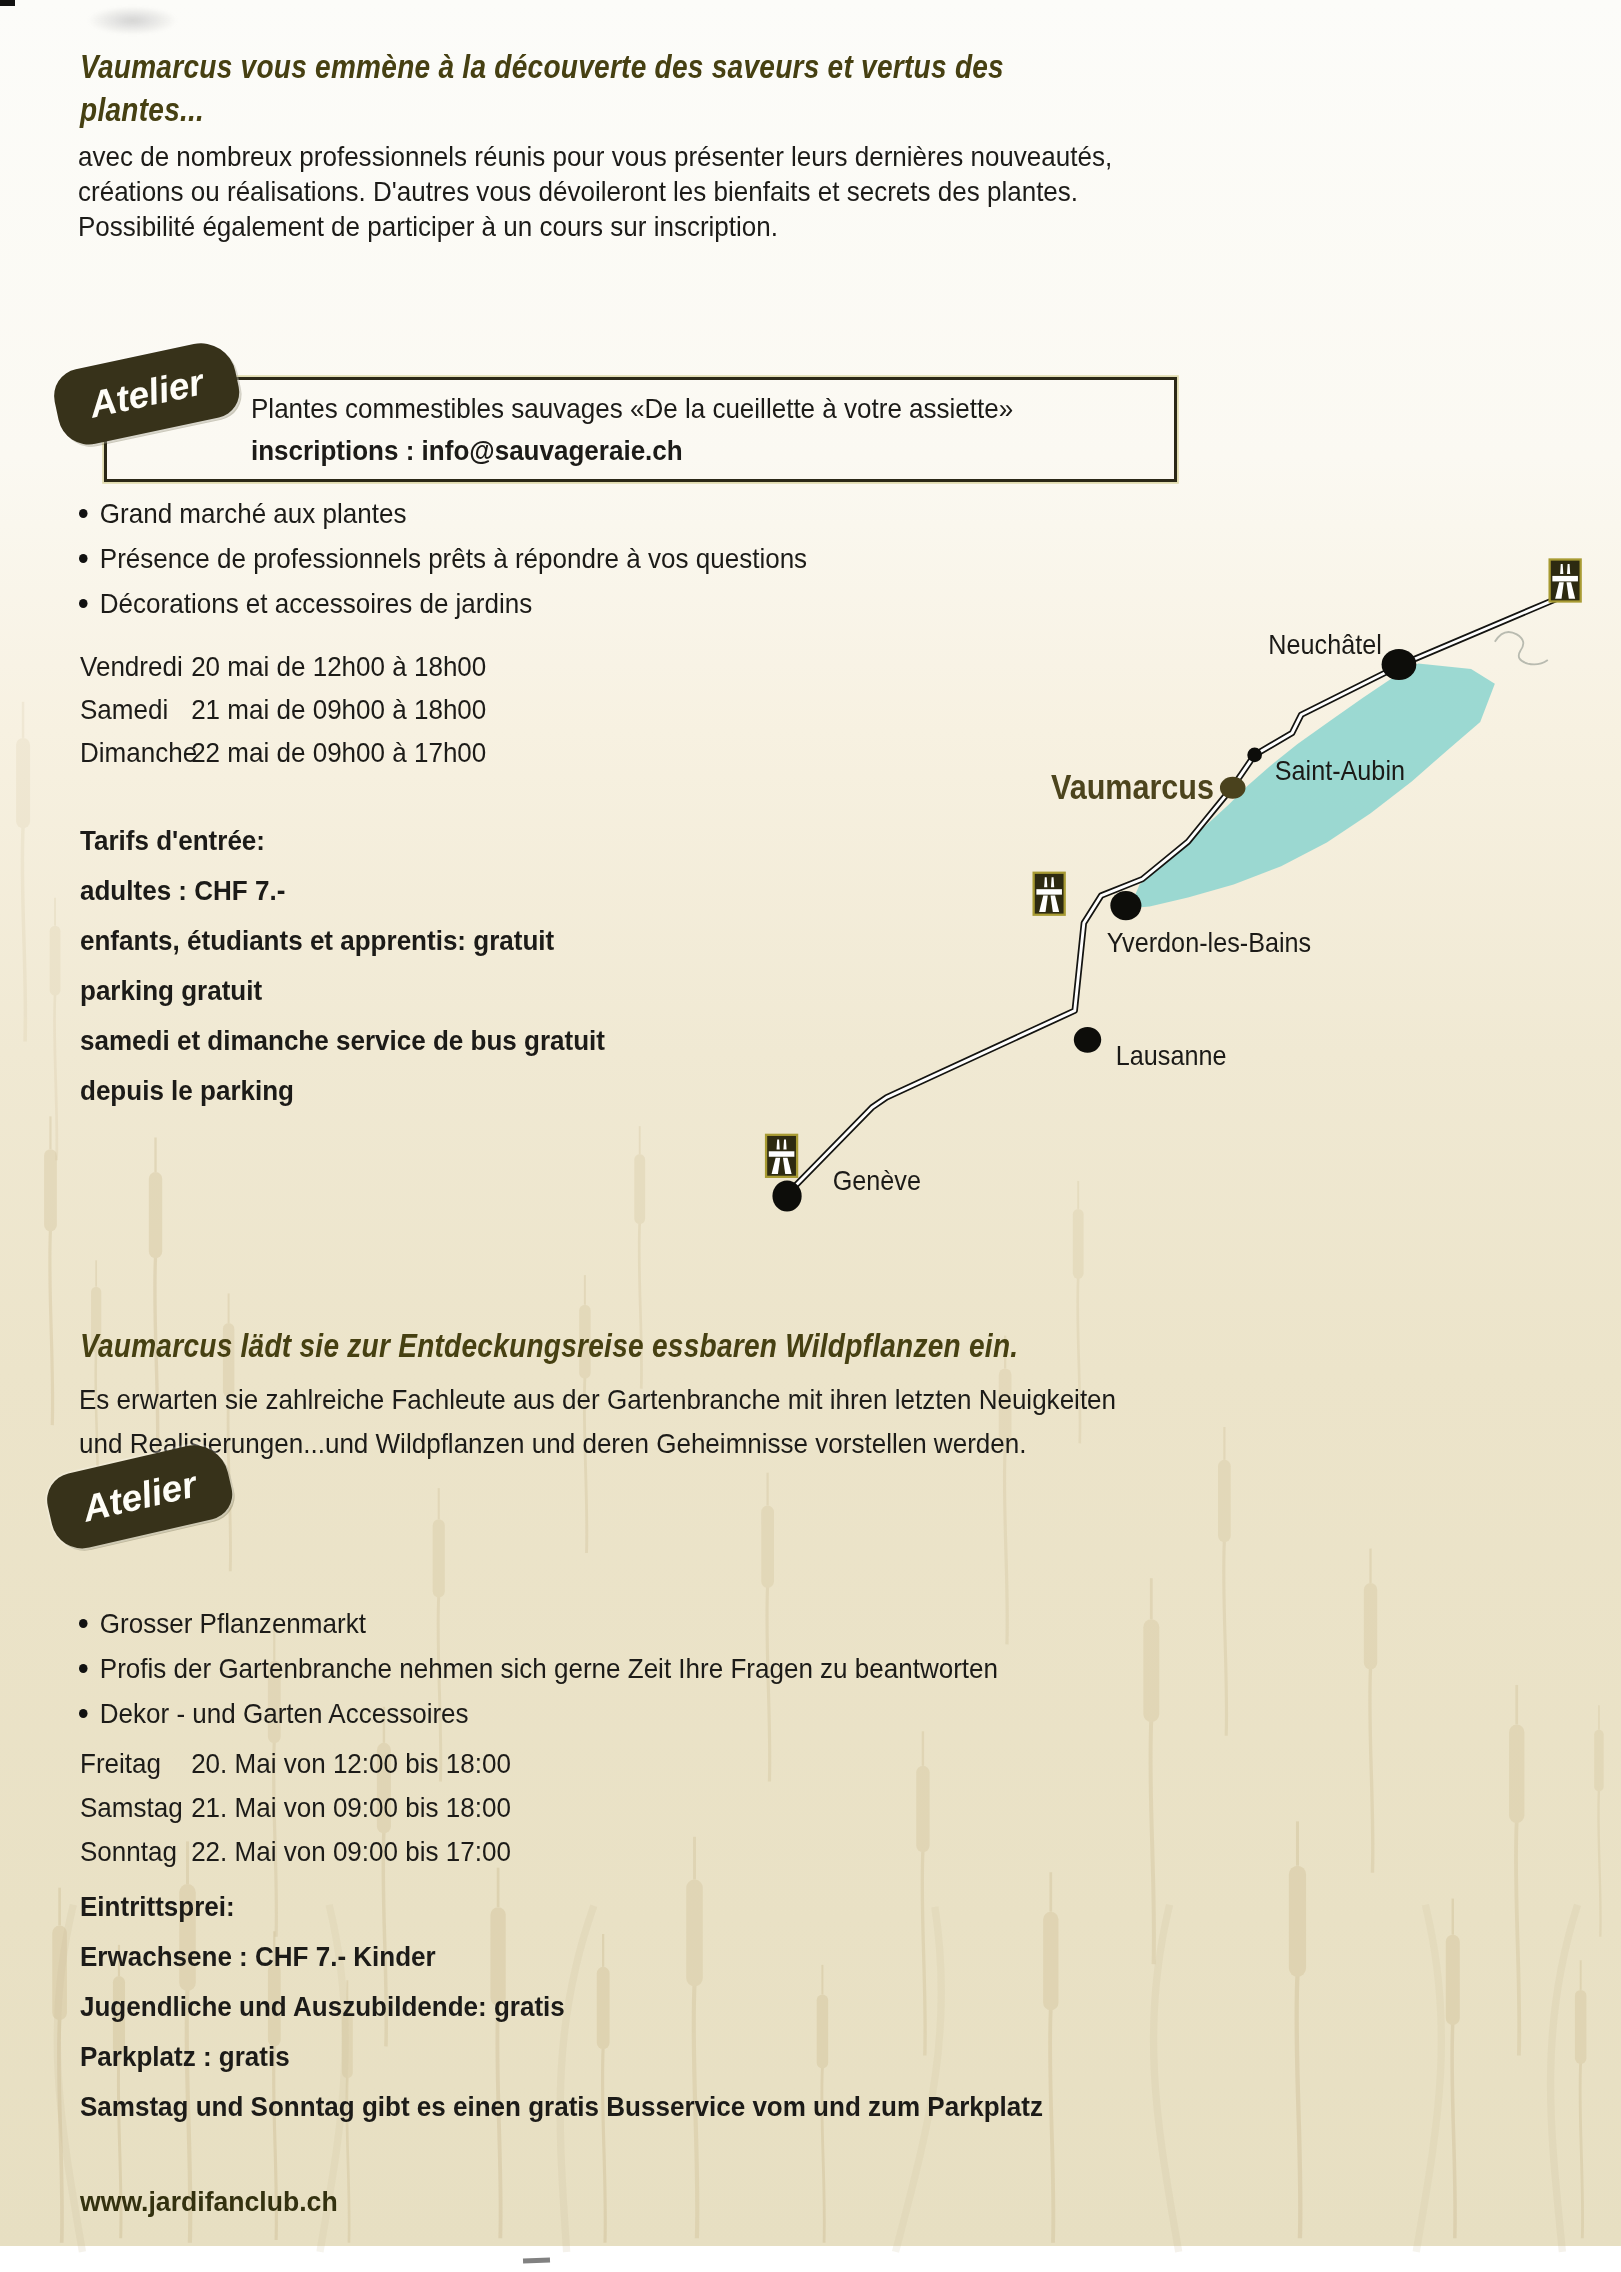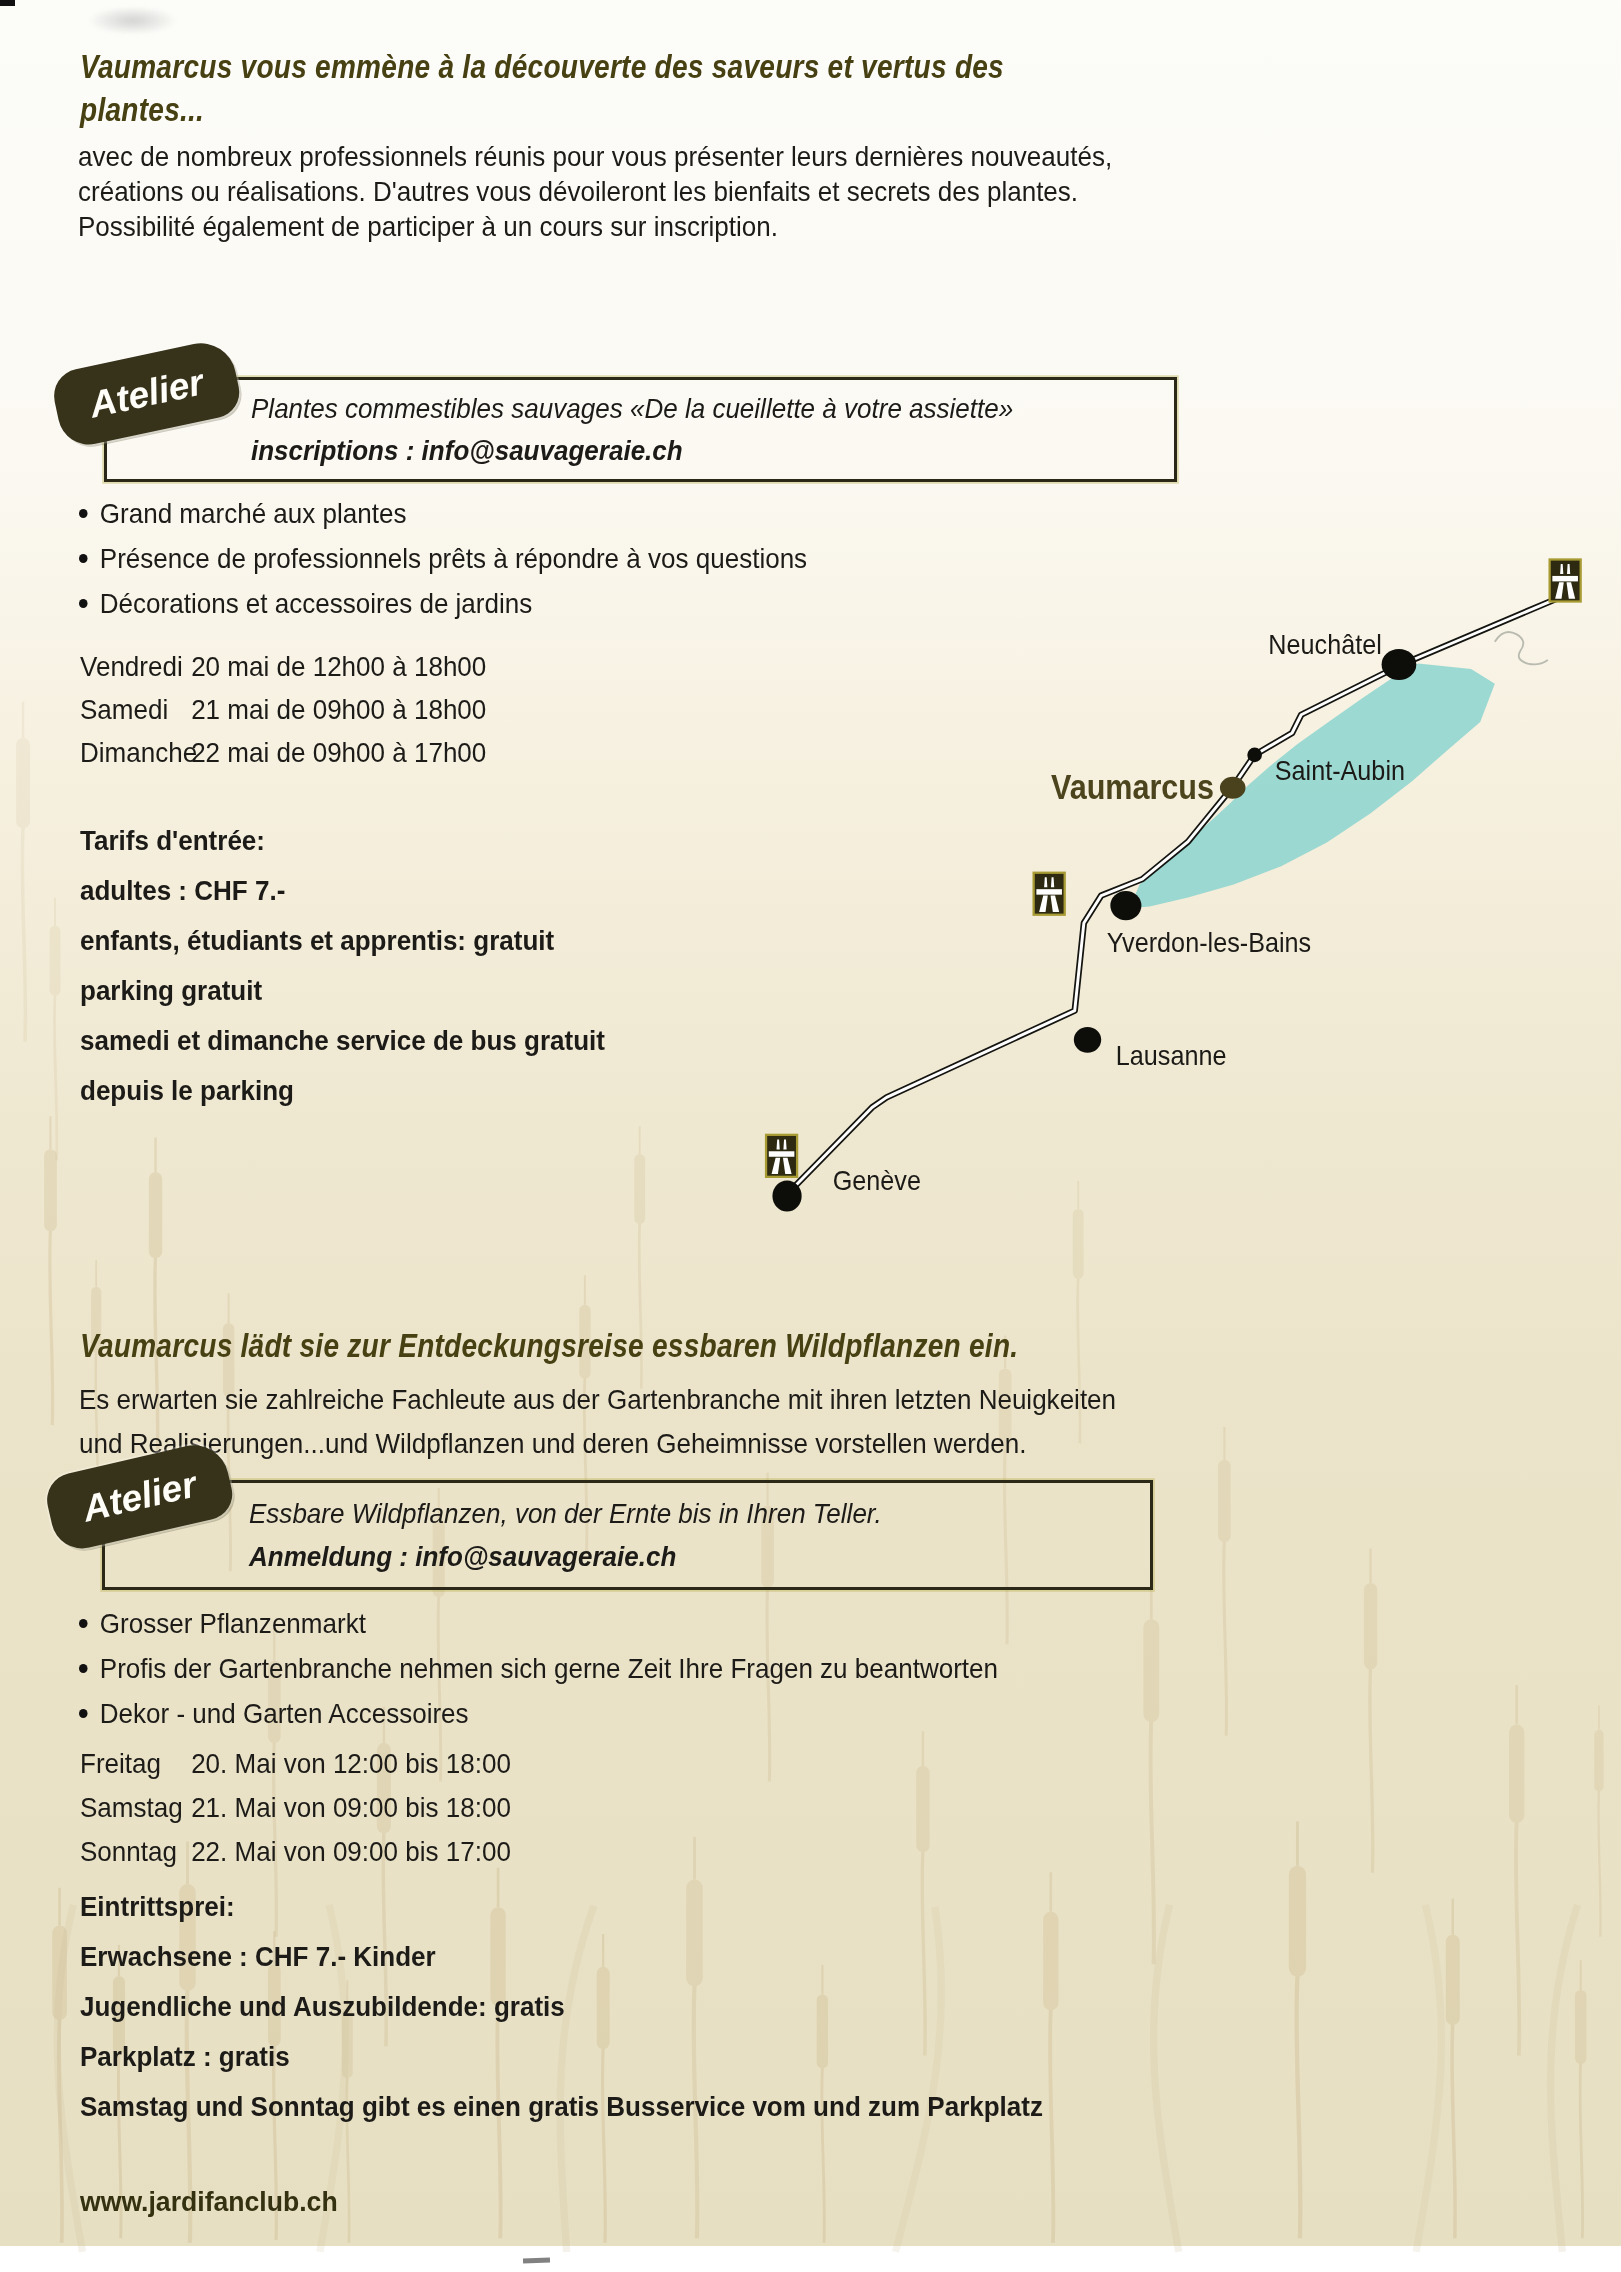--- a/index.html
+++ b/index.html
@@ -25,21 +25,21 @@
   .dot{width:9.1px;height:9.1px;border-radius:50%;background:#111;display:inline-block;
        margin-right:12.8px;flex:0 0 auto;}
   .sched .srow{font-size:27.4px;}
   .sched .day{display:inline-block;width:117px;}
   .badge{position:absolute;width:183px;height:77px;background:#37321a;
          border-radius:27.4px 35px 25.6px 31px;transform:rotate(-12deg);
          display:flex;align-items:center;justify-content:center;z-index:6;
          box-shadow:0 0 0 1.8px rgba(255,255,255,.25), 1.8px 2.7px 0 rgba(60,55,20,.25);}
   .badge span{color:#fffef8;font-size:37px;font-style:italic;font-weight:700;}
   .wbox{position:absolute;border:3.7px solid #2b2817;z-index:5;
-        box-shadow:0 0 0 1.8px rgba(175,165,55,.35);font-style:italic;}
+        box-shadow:0 0 0 1.8px rgba(175,165,55,.35);}
   .artifact-corner{position:absolute;left:0;top:0;width:14.6px;height:5.5px;background:#111;z-index:4;}
   .artifact-smudge{position:absolute;left:87px;top:5.5px;width:91px;height:29px;z-index:1;
         background:radial-gradient(ellipse at center,rgba(120,120,125,.30),rgba(120,120,125,0) 70%);
         filter:blur(1.8px);}
   .artifact-bottom{position:absolute;left:523px;top:2258px;width:27.4px;height:4.6px;
         background:rgba(45,45,45,.6);transform:rotate(-2deg);z-index:4;}
   svg text{font-family:"Liberation Sans",sans-serif;}
 </style>
 </head>
 <body>
@@ -198,24 +198,20 @@
     <text transform="translate(911 1302) scale(.92 1)" font-size="30" fill="#1b1a17">Genève</text>
   </svg>
 
   <div class="t title" style="left:80px;top:1327px">Vaumarcus lädt sie zur Entdeckungsreise essbaren Wildpflanzen ein.</div>
 
   <div class="t cond fs30 lh48" style="left:79px;top:1378px">
     <div>Es erwarten sie zahlreiche Fachleute aus der Gartenbranche mit ihren letzten Neuigkeiten</div>
     <div>und Realisierungen...und Wildpflanzen und deren Geheimnisse vorstellen werden.</div>
   </div>
 
-  <div class="wbox" style="left:102px;top:1480px;width:1045px;height:104px">
-    <div class="t cond fs30" style="left:144px;top:14.6px">Essbare Wildpflanzen, von der Ernte bis in Ihren Teller.</div>
-    <div class="t cond fs30 b" style="left:144px;top:58px">Anmeldung : info@sauvageraie.ch</div>
-  </div>
   <div class="badge" style="left:48px;top:1458px;transform:rotate(-13deg)">
     <span>Atelier</span>
   </div>
 
   <div class="t cond bullets" style="left:79px;top:1601px">
     <div class="brow">
         <span class="dot"></span>
         <span>Grosser Pflanzenmarkt</span>
       </div>
     <div class="brow">

